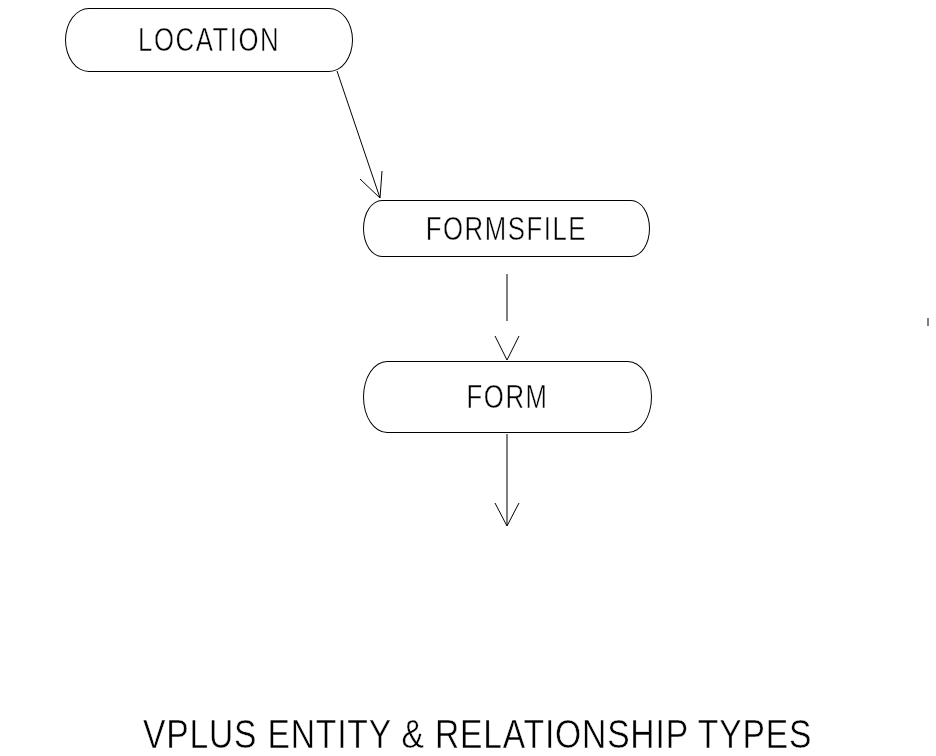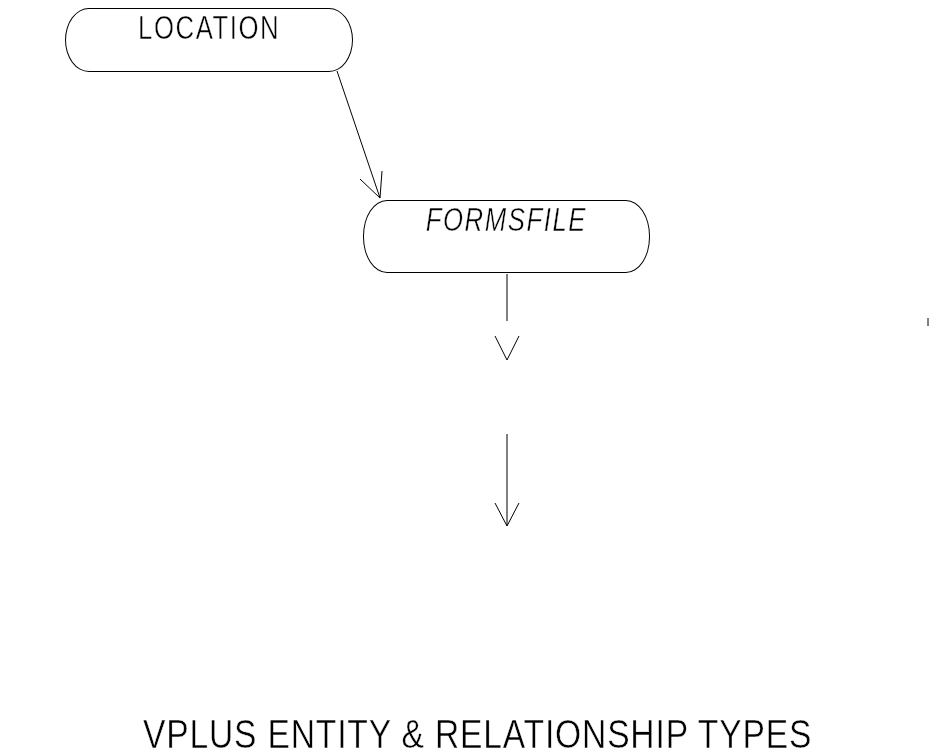--- a/index.html
+++ b/index.html
@@ -21,33 +21,33 @@
     left: 0;
     top: 0;
     width: 936px;
     height: 756px;
   }
   .node {
     position: absolute;
     border: 1px solid #000000;
     background: #ffffff;
     display: flex;
-    align-items: flex-start;
+    align-items: center;
     justify-content: center;
     box-sizing: border-box;
   }
   .node-label {
     font-size: 33px;
     letter-spacing: 2px;
     white-space: nowrap;
     transform: scaleX(0.78);
     -webkit-text-stroke: 0.5px #ffffff;
   }
   #node-location  { left: 65px;  top: 8px;   width: 288px; height: 64px; border-radius: 24px / 32px; }
-  #node-formsfile { left: 363px; top: 200px; width: 287px; height: 73px; border-radius: 24px / 36px; font-style: italic; }
+  #node-formsfile { left: 363px; top: 200px; width: 287px; height: 57px; border-radius: 24px / 36px; }
   #node-form      { left: 363px; top: 361px; width: 289px; height: 72px; border-radius: 24px / 36px; }
   #node-element   { left: 363px; top: 527px; width: 289px; height: 72px; border-radius: 24px / 36px; }
   .diagram-title {
     position: absolute;
     left: 143px;
     top: 713px;
     font-size: 41px;
     line-height: 1.05;
     letter-spacing: 1px;
     white-space: nowrap;
@@ -76,17 +76,20 @@
   </svg>
 
   <div class="node" id="node-location">
     <span class="node-label">LOCATION</span>
   </div>
 
   <div class="node" id="node-formsfile">
     <span class="node-label">FORMSFILE</span>
   </div>
 
+  <div class="node" id="node-form">
+    <span class="node-label">FORM</span>
+  </div>
 
 
   <div class="diagram-title">VPLUS ENTITY &amp; RELATIONSHIP TYPES</div>
 
 </div>
 
 </body></html>

